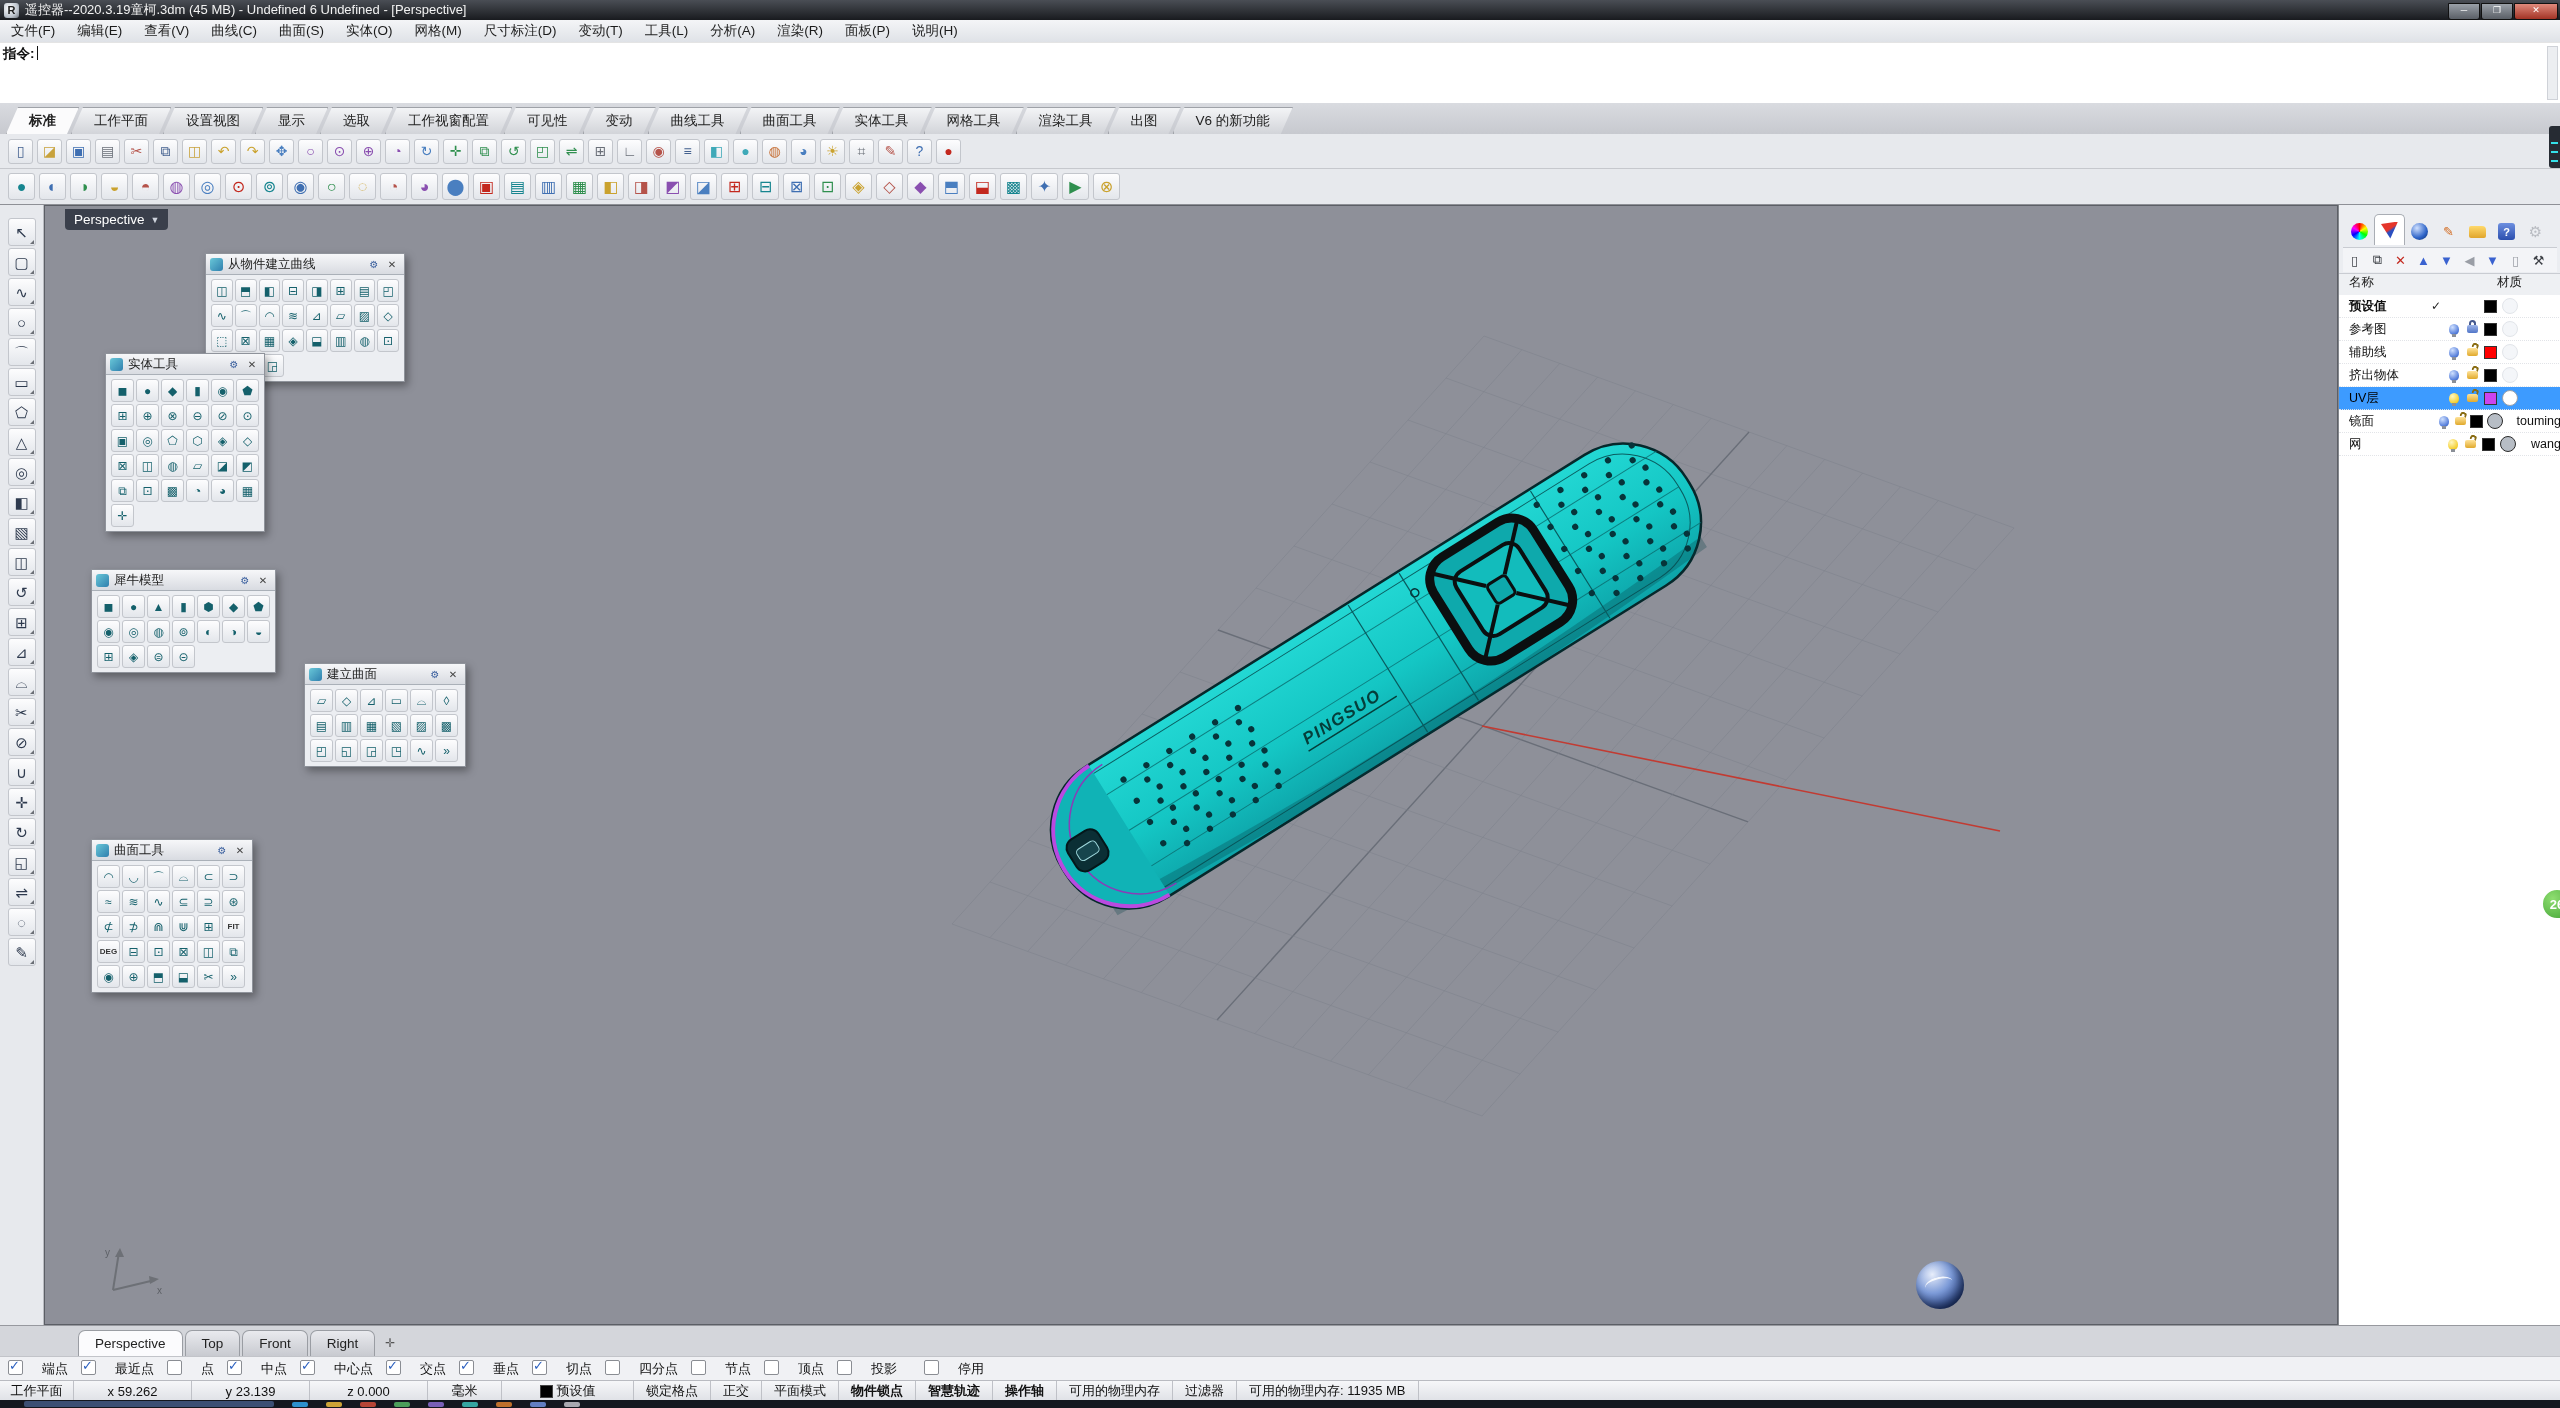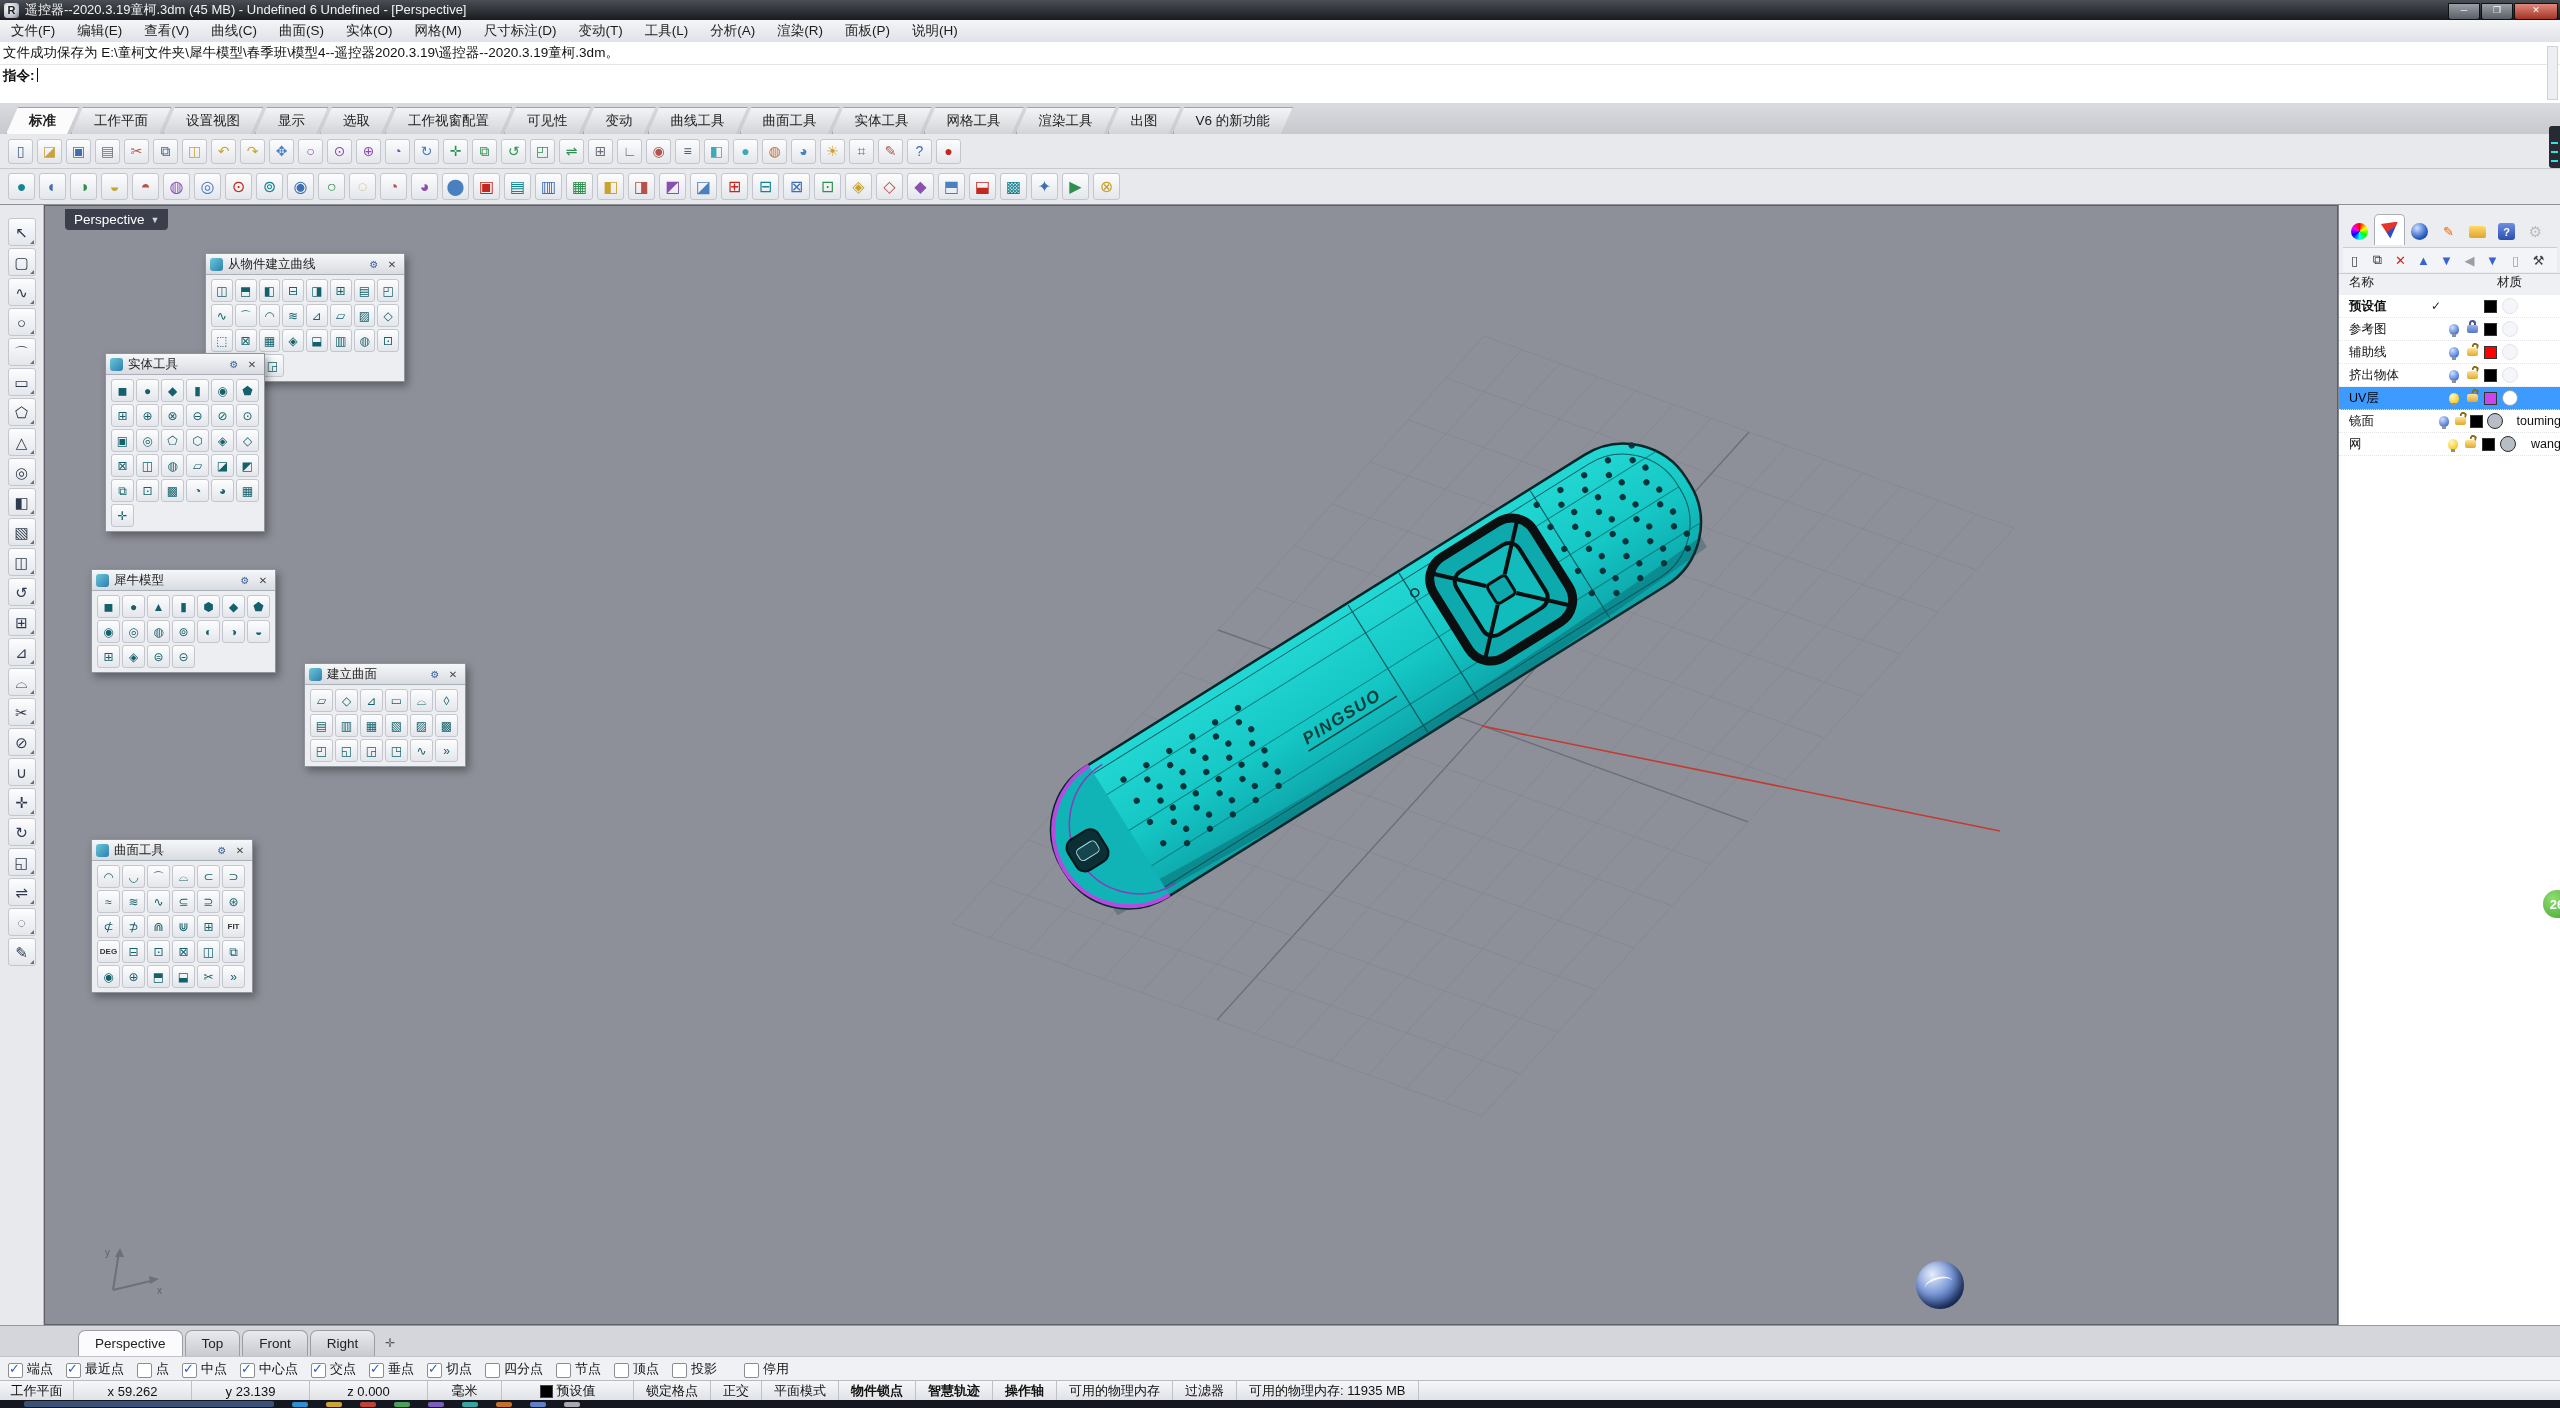--- a/index.html
+++ b/index.html
@@ -139,21 +139,21 @@
     color:#fff;font-size:13px;font-weight:bold;display:flex;align-items:center;justify-content:center;z-index:30;}
   
   #vptabs{position:absolute;left:0;top:1325px;width:2560px;height:31px;background:#d4d6db;border-top:1px solid #97999f;
     display:flex;align-items:flex-end;padding-left:78px;box-sizing:border-box;font-size:13.5px;}
   .vptab{height:25px;line-height:25px;padding:0 16px;margin-right:2px;background:linear-gradient(#e9eaee,#c8cad0);
     border:1px solid #9a9da3;border-bottom:none;border-radius:7px 7px 0 0;color:#222;}
   .vptab.active{background:#fbfbfd;font-weight:normal;}
   #vptab-add{height:25px;line-height:25px;padding:0 8px;color:#555;font-size:12px;}
   #osnap{position:absolute;left:0;top:1356px;width:2560px;height:24px;background:#f0f1f4;border-top:1px solid #c2c4c9;
     display:flex;align-items:center;font-size:13px;color:#111;padding-left:8px;box-sizing:border-box;}
-  .os-item{display:flex;align-items:flex-end;margin-right:13px;}
+  .os-item{display:flex;align-items:flex-start;margin-right:13px;gap:15px;}
   .cb{width:13px;height:13px;border:1px solid #8a8d93;background:#fff;margin-right:4px;position:relative;border-radius:2px;}
   .cb.checked::after{content:"✓";position:absolute;left:0px;top:-3px;color:#2a5fbf;font-size:13px;font-weight:bold;}
   .os-item.gap{margin-left:14px;}
   #statusbar{position:absolute;left:0;top:1380px;width:2560px;height:20px;background:linear-gradient(#f6f7f9,#dfe1e6);
     border-top:1px solid #b9bbc1;display:flex;align-items:center;font-size:13px;color:#111;}
   .st-cell{height:100%;display:flex;align-items:center;justify-content:center;border-right:1px solid #bfc1c7;box-sizing:border-box;}
   .st-pane{height:100%;display:flex;align-items:center;padding:0 12px;border-right:1px solid #bfc1c7;}
   .st-pane.bold{font-weight:bold;}
   .st-swatch{width:11px;height:11px;background:#000;border:1px solid #444;margin-right:4px;}
   
@@ -187,21 +187,20 @@
     <div class="menu-item">尺寸标注(D)</div>
     <div class="menu-item">变动(T)</div>
     <div class="menu-item">工具(L)</div>
     <div class="menu-item">分析(A)</div>
     <div class="menu-item">渲染(R)</div>
     <div class="menu-item">面板(P)</div>
     <div class="menu-item">说明(H)</div>
   </div>
 
 <div id="cmdarea">
-  <div id="cmd-line">文件成功保存为 E:\童柯文件夹\犀牛模型\春季班\模型4--遥控器2020.3.19\遥控器--2020.3.19童柯.3dm。</div>
   <div id="cmd-prompt"><span>指令:</span><span id="caret"></span></div>
   <div id="cmd-scroll"></div>
 </div>
 
 <div id="ribbon">
     <div class="rtab active">标准</div>
     <div class="rtab">工作平面</div>
     <div class="rtab">设置视图</div>
     <div class="rtab">显示</div>
     <div class="rtab">选取</div>

